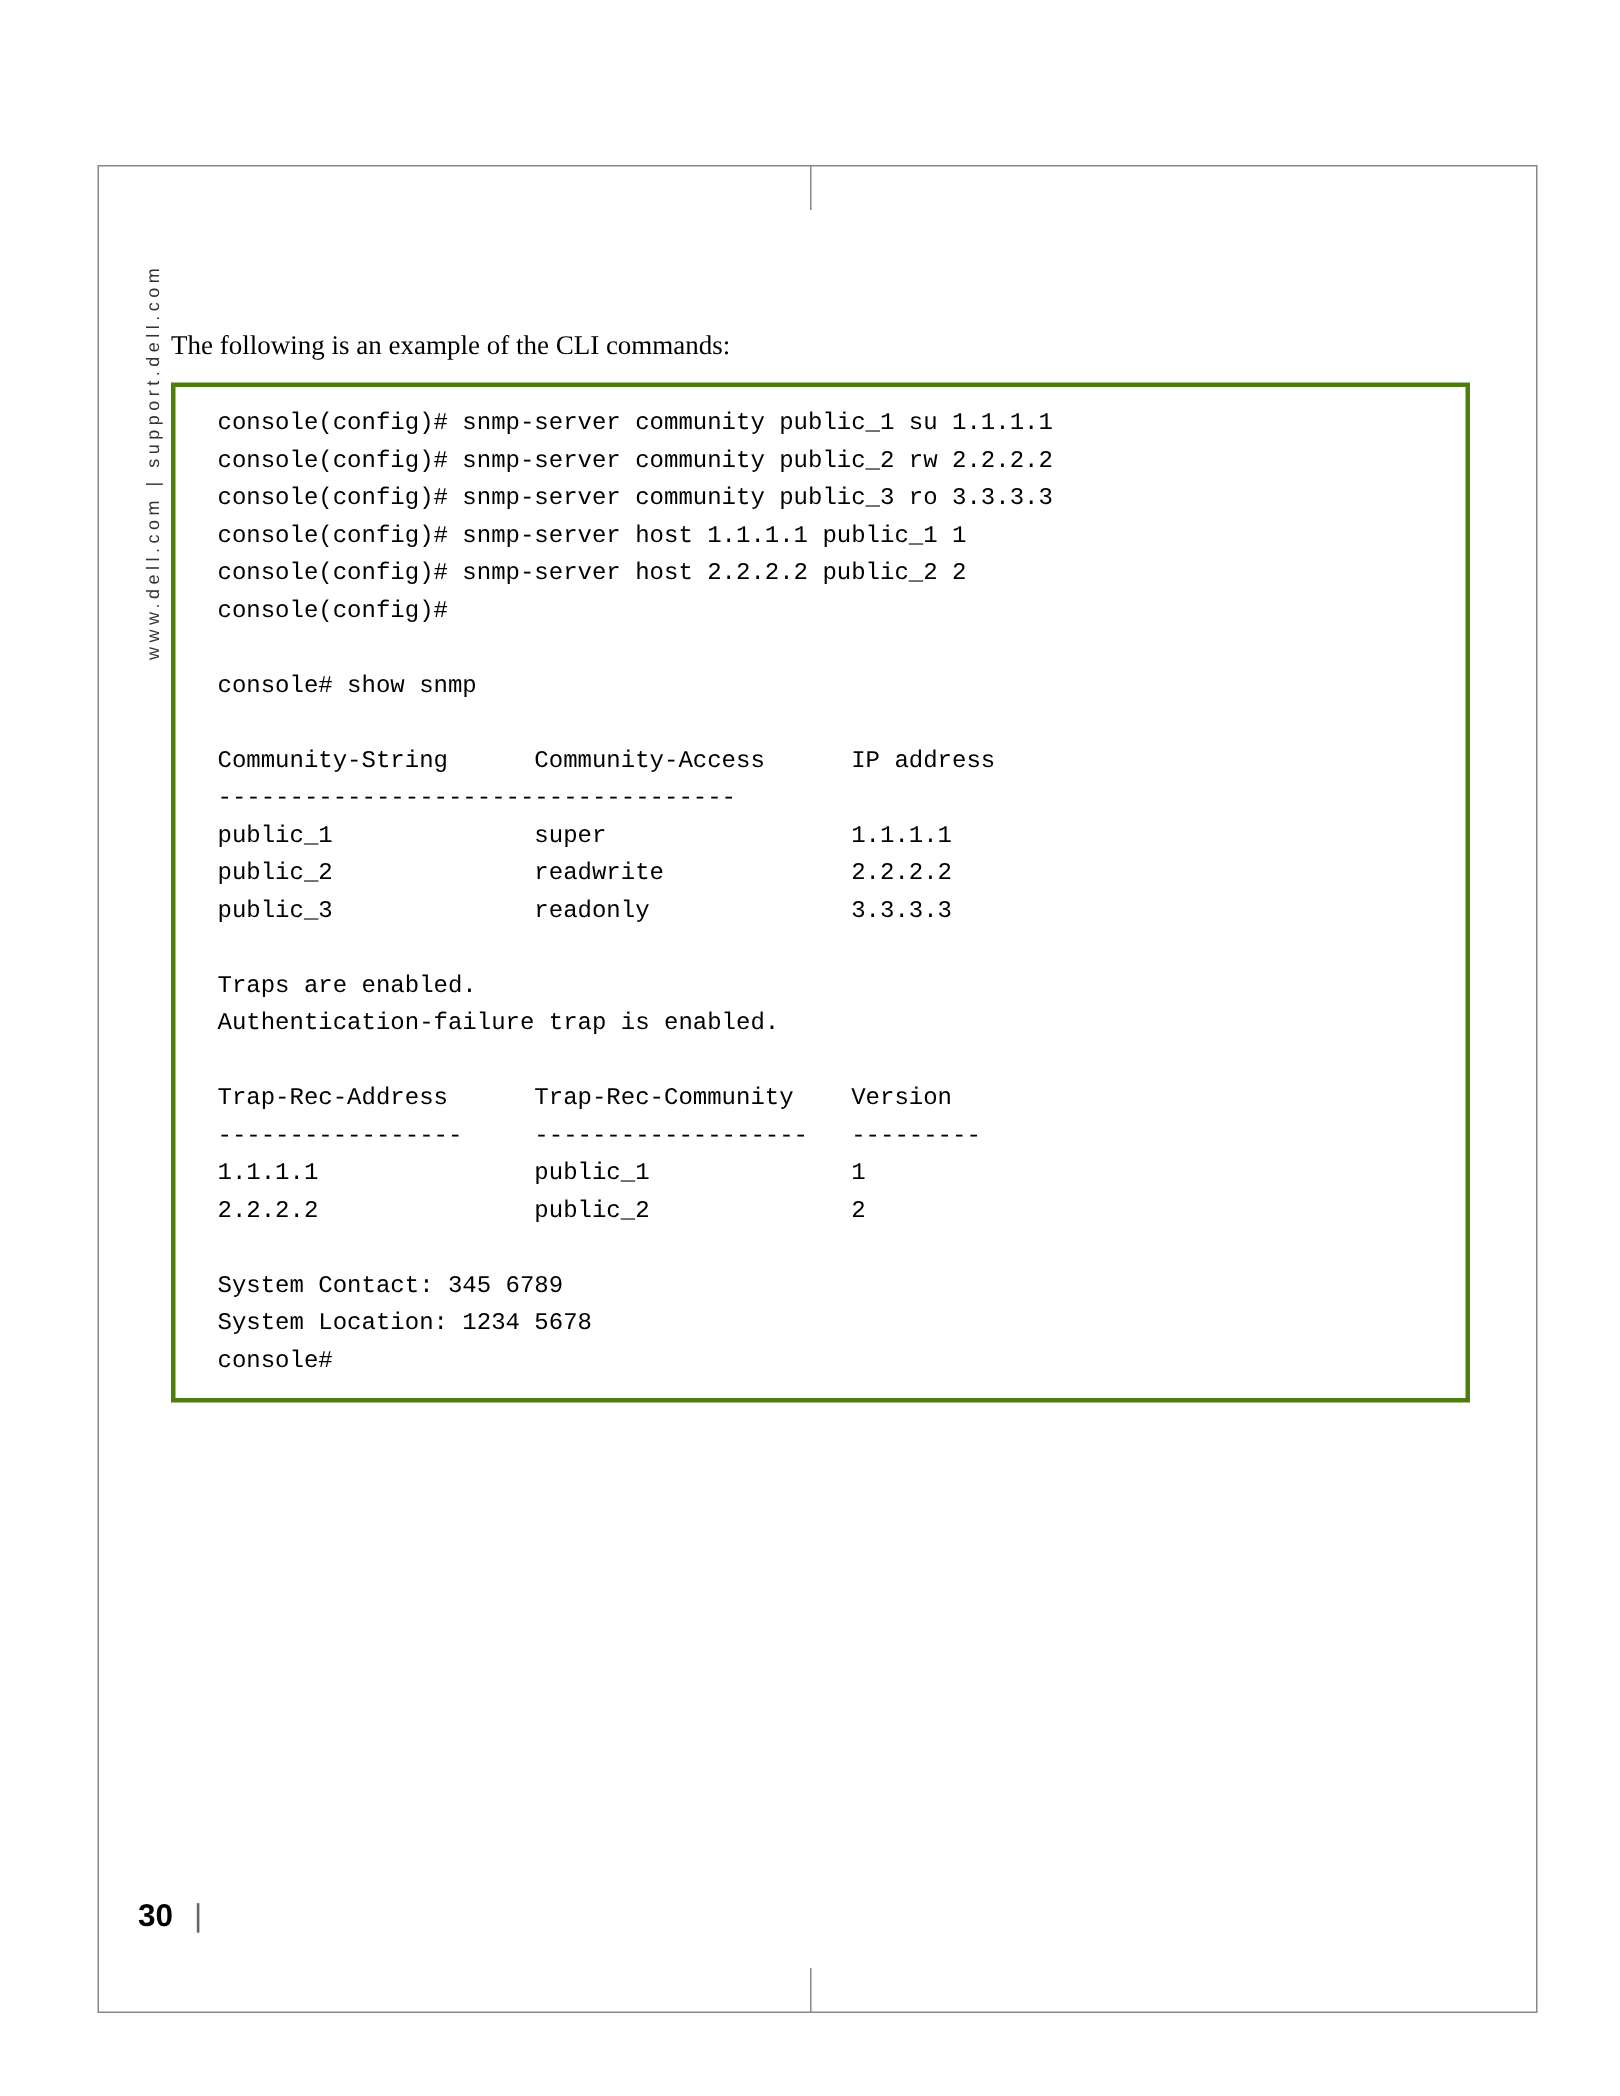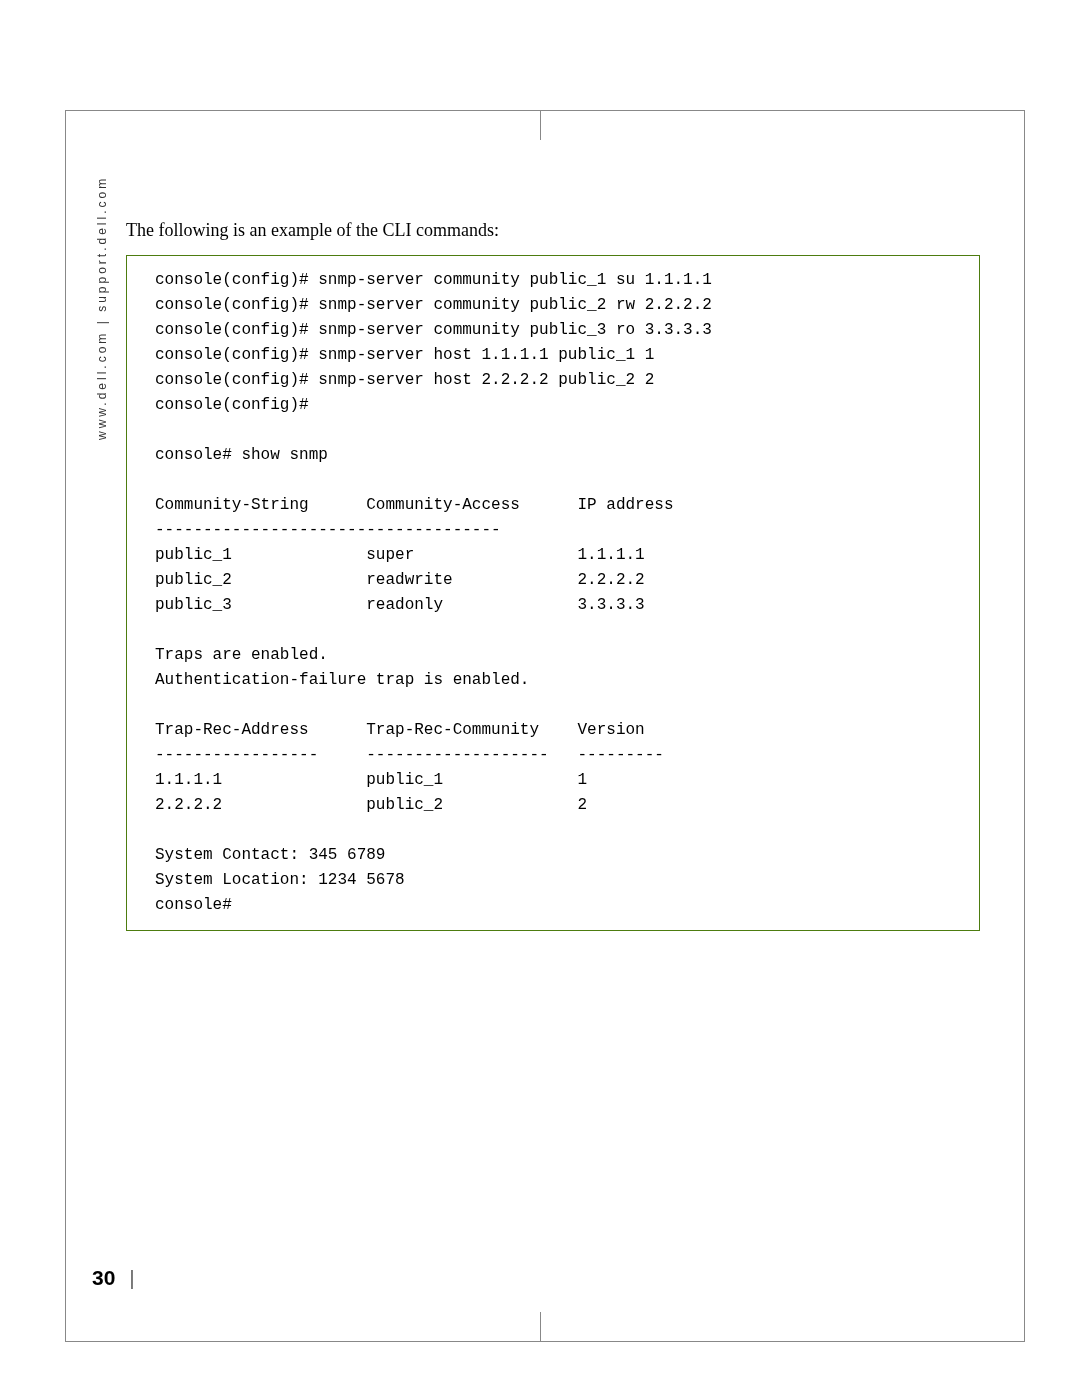--- a/index.html
+++ b/index.html
@@ -48,30 +48,30 @@
     transform: rotate(-90deg);
     transform-origin: left top;
     font-family: Arial, Helvetica, sans-serif;
     font-size: 12px;
     letter-spacing: 3px;
     color: #333;
     white-space: nowrap;
   }
   .content {
     position: absolute;
-    left: 126px;
+    left: 114px;
     top: 220px;
     right: 100px;
   }
   .intro {
     font-size: 18px;
     margin-bottom: 14px;
   }
   .codebox {
-    border: 1px solid #4d7c0f;
+    border: 3px solid #4d7c0f;
     padding: 12px 18px 12px 28px;
     font-family: "Courier New", Courier, monospace;
     font-size: 16px;
     line-height: 25px;
     white-space: pre;
   }
   .pagenum {
     position: absolute;
     left: 92px;
     bottom: 107px;

